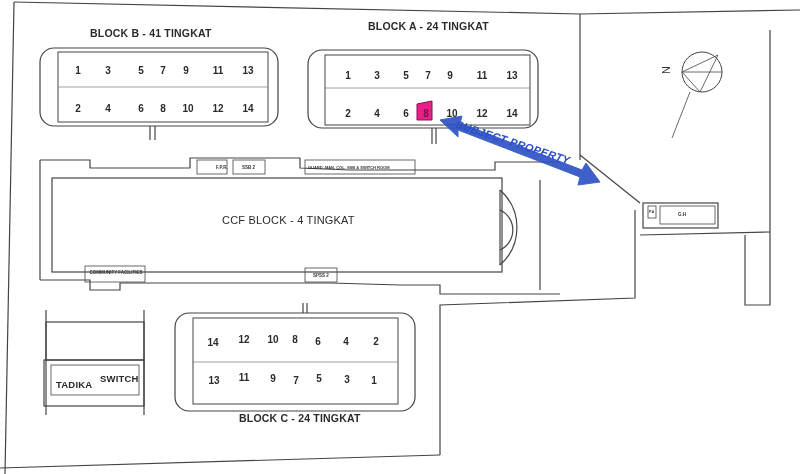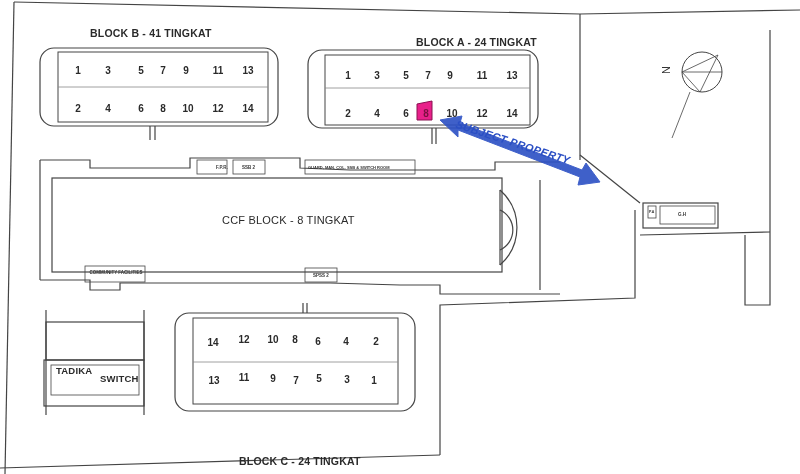--- a/index.html
+++ b/index.html
@@ -76,23 +76,23 @@
   </g>
 
   <g fill="#2b4fc4" stroke="#2b4fc4">
     <polygon points="440,120 462,116 460,123 582,170 586,163 600,182 578,185 580,177 458,130 458,137" opacity="0.9"></polygon>
   </g>
 
   <polygon points="417,104 432,101 432,120 417,120" fill="#e8208a" stroke="#8a1050" stroke-width="1"></polygon>
 </svg>
 
 <div class="lbl" style="left:90px;top:27px;">BLOCK B - 41 TINGKAT</div>
-<div class="lbl" style="left:368px;top:36px;margin-left:48px;">BLOCK A - 24 TINGKAT</div>
-<div class="lbl" style="left:222px;top:214px;font-weight:normal;font-size:11px;">CCF BLOCK - 8 TINGKAT</div>
-<div class="lbl" style="left:239px;top:412px;margin-top:43px;">BLOCK C - 24 TINGKAT</div>
+<div class="lbl" style="left:368px;top:20px;">BLOCK A - 24 TINGKAT</div>
+<div class="lbl" style="left:222px;top:214px;font-weight:normal;font-size:11px;">CCF BLOCK - 4 TINGKAT</div>
+<div class="lbl" style="left:239px;top:412px;">BLOCK C - 24 TINGKAT</div>
 
 <div class="abs">
   <div class="unit" style="left:68px;top:65px;">1</div>
   <div class="unit" style="left:98px;top:65px;">3</div>
   <div class="unit" style="left:131px;top:65px;">5</div>
   <div class="unit" style="left:153px;top:65px;">7</div>
   <div class="unit" style="left:176px;top:65px;">9</div>
   <div class="unit" style="left:208px;top:65px;">11</div>
   <div class="unit" style="left:238px;top:65px;">13</div>
   <div class="unit" style="left:68px;top:103px;">2</div>
@@ -131,21 +131,21 @@
   <div class="unit" style="left:366px;top:336px;">2</div>
   <div class="unit" style="left:204px;top:375px;">13</div>
   <div class="unit" style="left:234px;top:372px;">11</div>
   <div class="unit" style="left:263px;top:373px;">9</div>
   <div class="unit" style="left:286px;top:375px;">7</div>
   <div class="unit" style="left:309px;top:373px;">5</div>
   <div class="unit" style="left:337px;top:374px;">3</div>
   <div class="unit" style="left:364px;top:375px;">1</div>
 </div>
 
-<div class="lbl" style="left:56px;top:365px;font-size:9.5px;">TADIKA</div>
+<div class="lbl" style="left:56px;top:379px;font-size:9.5px;">TADIKA</div>
 <div class="lbl" style="left:100px;top:373px;font-size:9.5px;">SWITCH</div>
 <div class="small" style="left:88px;top:270px;width:56px;white-space:normal;text-align:center;line-height:5px;">COMMUNITY FACILITIES</div>
 <div class="small" style="left:216px;top:165px;">F.P.R.</div>
 <div class="small" style="left:242px;top:165px;">SSB 2</div>
 <div class="small" style="left:308px;top:165px;font-size:4px;">GUARD, MAN. COL. SSB &amp; SWITCH ROOM</div>
 <div class="small" style="left:313px;top:273px;">SPSS 2</div>
 <div class="small" style="left:678px;top:212px;">G.H</div>
 <div class="small" style="left:649px;top:210px;font-size:3.5px;">P.A</div>
 
 <div class="subject">SUBJECT PROPERTY</div>

